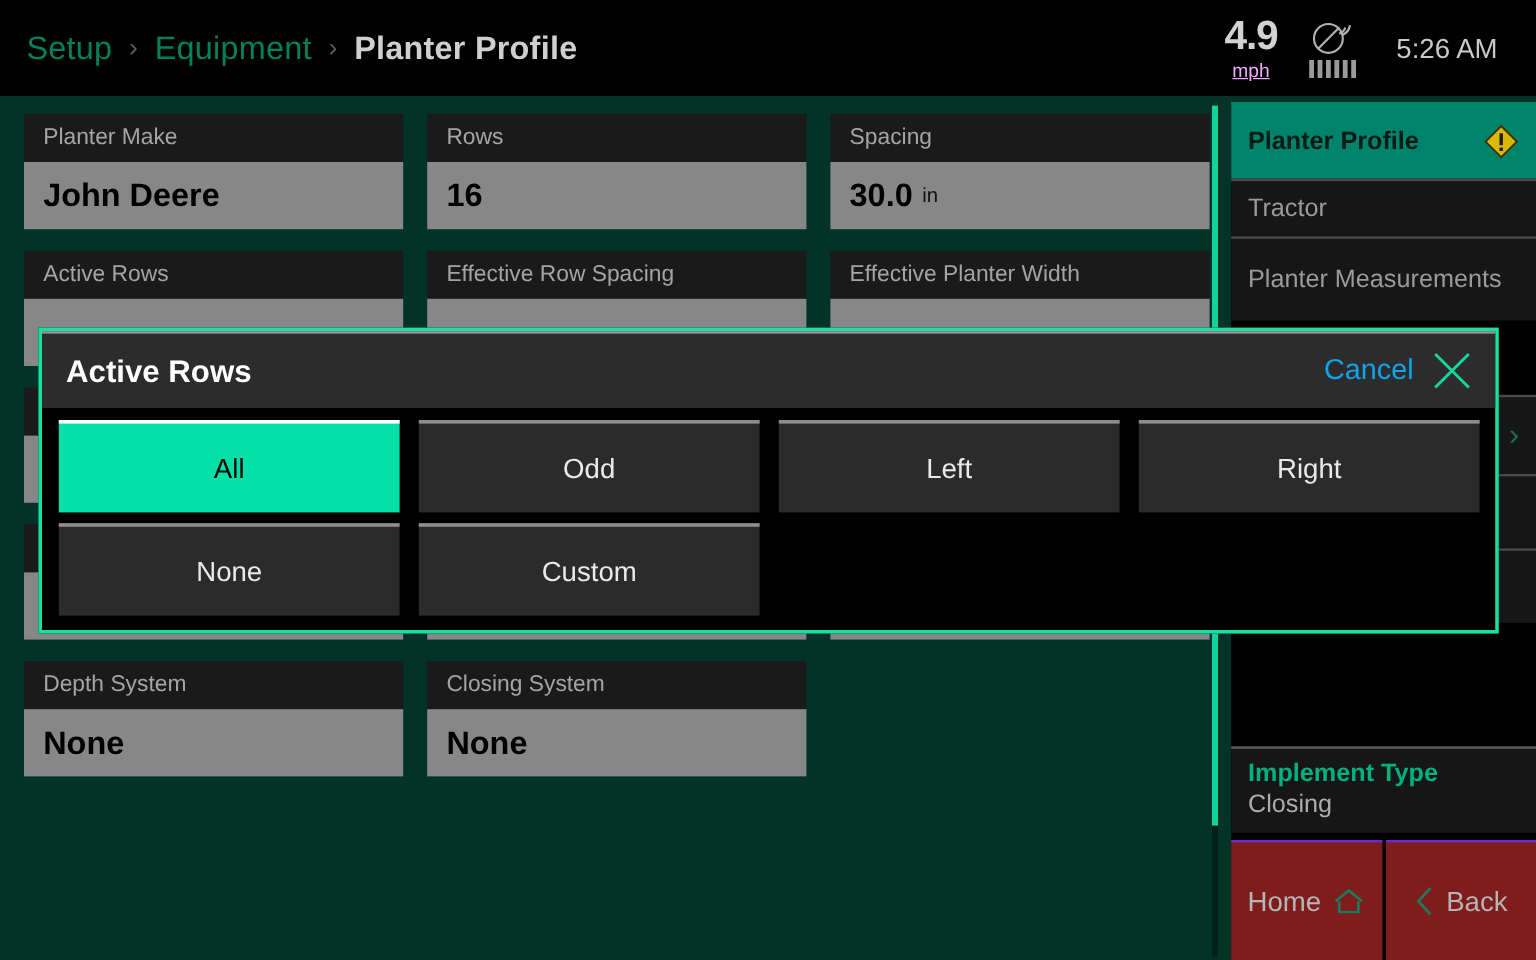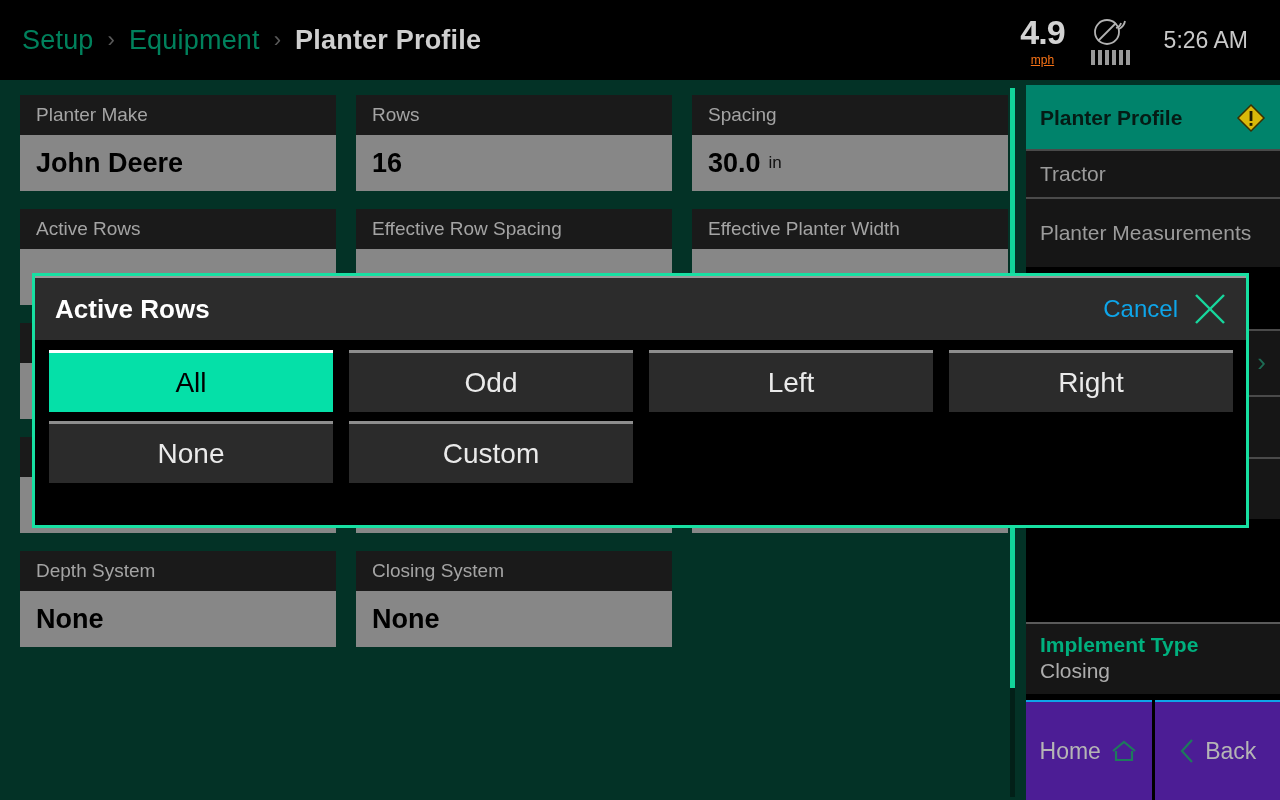--- a/index.html
+++ b/index.html
@@ -19,21 +19,21 @@
   .breadcrumb { display: flex; align-items: center; padding-left: 22px; height: 100%; }
   .crumb { font-size: 27px; letter-spacing: .2px; }
   .crumb.link { color: #00815c; }
   .crumb.current { color: #cfcfcf; font-weight: bold; }
   .crumb-sep { color: #5a5a5a; font-size: 22px; margin: 0 14px; }
 
   .status { position: absolute; right: 12px; top: 0; height: 80px; display: flex;
             align-items: center; padding-right: 20px; }
   .speed { text-align: center; margin-right: 26px; line-height: 1; }
   .speed .val { font-size: 34px; font-weight: bold; color: #d2d2d2; letter-spacing: -1px; }
-  .speed .unit { font-size: 12px; color: #f97316; margin-top: 5px; display:block;text-decoration:underline; }
+  .speed .unit { font-size: 16px; color: #f0abfc; margin-top: 5px; display:block;text-decoration:underline; }
   .gps { text-align: center; margin-right: 34px; }
   .gps svg { display: block; margin: 0 auto 3px; }
   .bars { display: flex; gap: 3px; justify-content: center; }
   .bars i { display: block; width: 4px; height: 15px; background: #9a9a9a; }
   .clock { font-size: 23px; color: #c9c9c9; }
 
   
   .main {
     position: absolute; left: 0; top: 85px; width: 1008px; height: 715px;
     background: #033226; padding: 10px 8px 0 20px;
@@ -77,21 +77,21 @@
 
   .implement {
     position: absolute; left: 0; bottom: 106px; width: 254px; height: 72px;
     background: #161616; border-top: 2px solid #5a5a5a; padding: 9px 14px;
   }
   .implement .t { color: #00b07e; font-size: 21px; font-weight: bold; }
   .implement .s { color: #adadad; font-size: 21px; margin-top: 2px; }
 
   .footer { position: absolute; left: 0; bottom: 0; width: 254px; height: 100px; display: flex; }
   .fbtn {
-    flex: 1; background: #4c1d95; border-top: 2px solid #0ea5e9; margin-right: 3px;
+    flex: 1; background: #7f1d1d; border-top: 2px solid #6d28d9; margin-right: 3px;
     display: flex; align-items: center; justify-content: center; gap: 9px;
     color: #b5b5b5; font-size: 23px;
   }
   .fbtn:last-child { margin-right: 0; }
   .fbtn svg { display: block; }
 
   
   .modal {
     position: absolute; left: 32px; top: 273px; width: 1217px; height: 255px;
     background: #000000; border: 3px solid #17e0a2;
@@ -100,23 +100,23 @@
     height: 64px; background: #2c2c2c; border-top: 2px solid #9a9a9a;
     display: flex; align-items: center; justify-content: space-between;
     padding: 0 18px 0 20px;
   }
   .modal-title { color: #ffffff; font-size: 26px; font-weight: bold; }
   .modal-cancel { display: flex; align-items: center; gap: 14px; }
   .modal-cancel span { color: #0ea5e9; font-size: 24px; }
   .modal-body { padding: 10px 12px 12px 14px; }
   .opt-grid { display: grid; grid-template-columns: repeat(4, 284px); gap: 9px 16px; }
   .opt {
-    height: 62px; background: #2b2b2b; border-top: 3px solid #8e8e8e;
+    height: 77px; background: #2b2b2b; border-top: 3px solid #8e8e8e;
     display: flex; align-items: center; justify-content: center;
-    color: #eaeaea; font-size: 28px;
+    color: #eaeaea; font-size: 23px;
   }
   .opt.sel { background: #05e0a8; border-top: 3px solid #ffffff; color: #000000; }
   .opt.empty { background: transparent; border-top: none; }
 </style>
 </head>
 <body>
 
 <div id="app">
 
   <div class="topbar">

